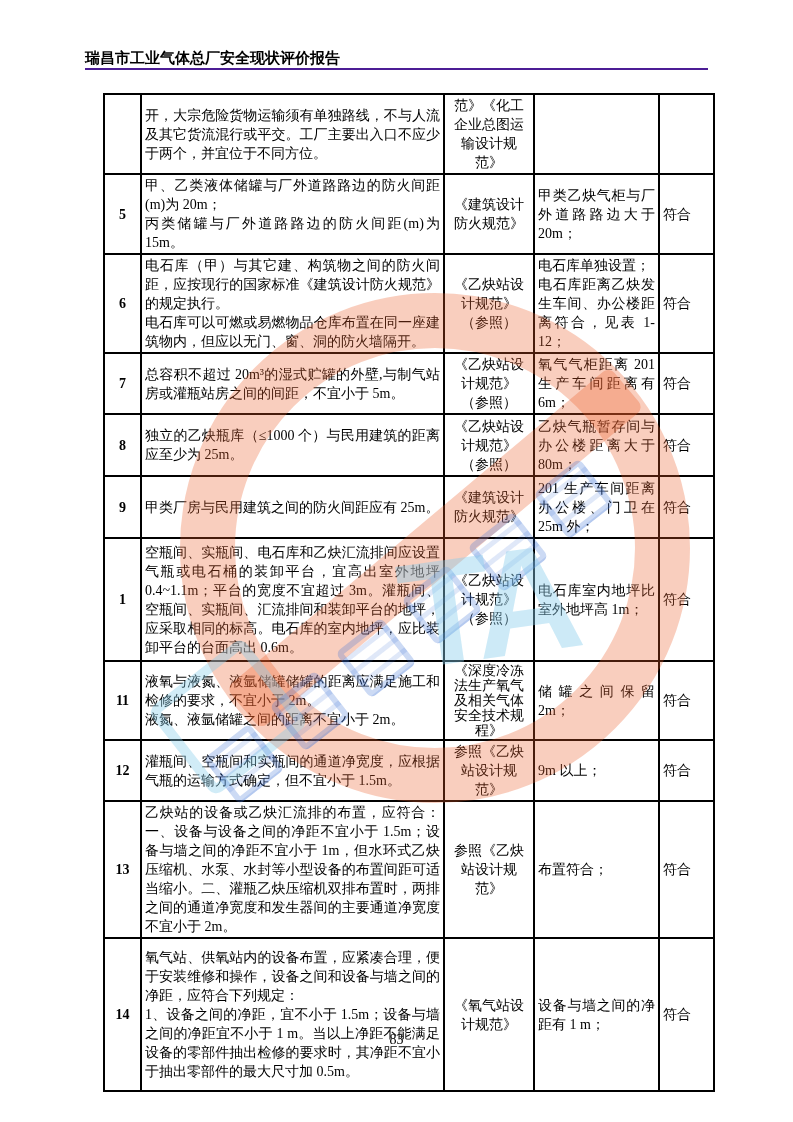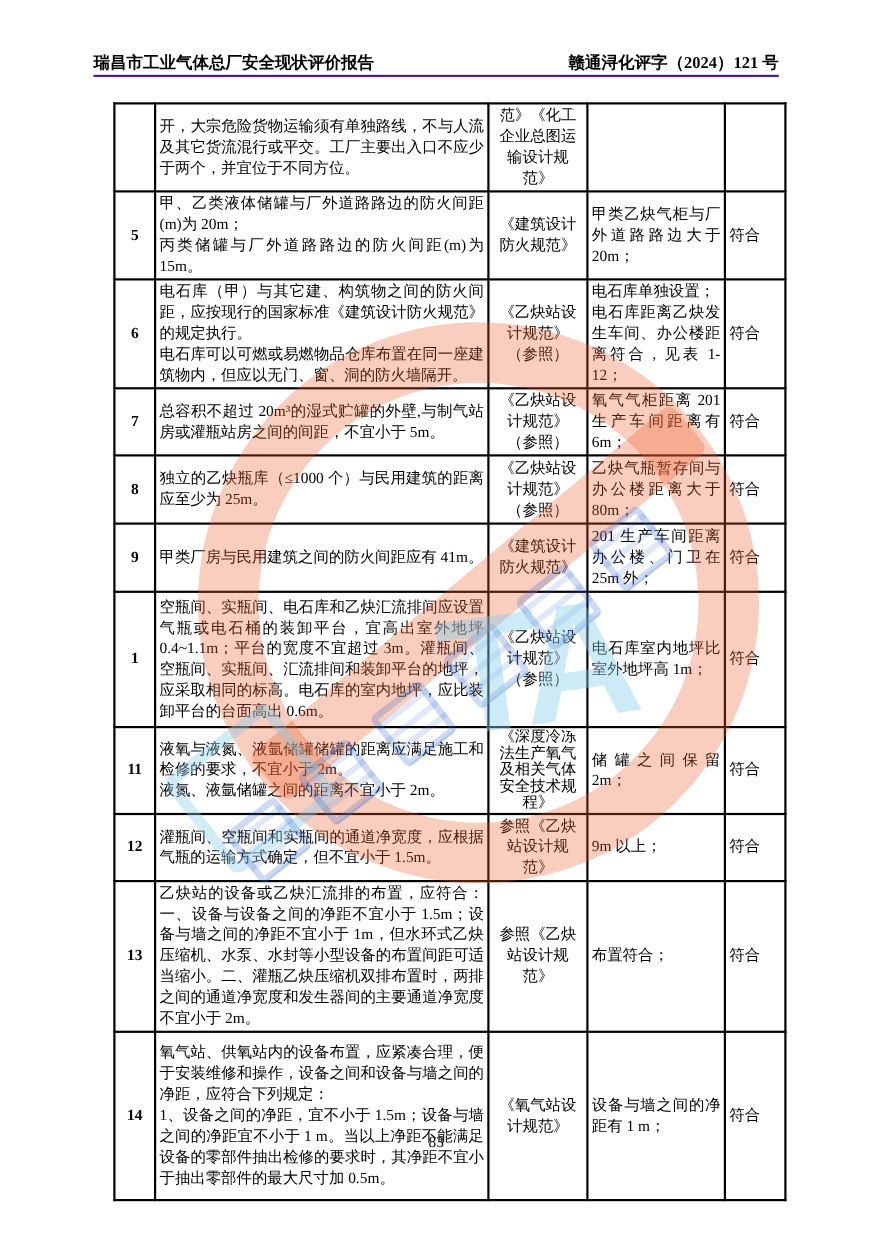--- a/index.html
+++ b/index.html
@@ -63,21 +63,20 @@
     border:10px solid rgba(135,205,235,0.38);transform:rotate(-38deg);border-radius:10px;
   }
 </style>
 </head>
 <body>
 
 <div id="page">
 
   <div id="header">
     <span>瑞昌市工业气体总厂安全现状评价报告</span>
-    <span>赣通浔化评字（2024）121 号</span>
   </div>
 
   <table id="tbl">
     <colgroup>
       <col class="c-no">
         <col class="c-content">
         <col class="c-standard">
         <col class="c-actual">
         <col class="c-status">
     </colgroup>
@@ -115,21 +114,21 @@
         </tr>
         <tr style="height: 62px;">
           <td class="no">8</td>
           <td class="content">独立的乙炔瓶库（≤1000 个）与民用建筑的距离应至少为 25m。</td>
           <td class="standard vtop">《乙炔站设计规范》（参照）</td>
           <td class="actual">乙炔气瓶暂存间与办公楼距离大于 80m；</td>
           <td class="status">符合</td>
         </tr>
         <tr style="height: 62px;">
           <td class="no">9</td>
-          <td class="content">甲类厂房与民用建筑之间的防火间距应有 41m。</td>
+          <td class="content">甲类厂房与民用建筑之间的防火间距应有 25m。</td>
           <td class="standard vtop">《建筑设计防火规范》</td>
           <td class="actual">201 生产车间距离办公楼、门卫在 25m 外；</td>
           <td class="status">符合</td>
         </tr>
         <tr style="height: 123px;">
           <td class="no">1</td>
           <td class="content">空瓶间、实瓶间、电石库和乙炔汇流排间应设置气瓶或电石桶的装卸平台，宜高出室外地坪 0.4~1.1m；平台的宽度不宜超过 3m。灌瓶间、空瓶间、实瓶间、汇流排间和装卸平台的地坪，应采取相同的标高。电石库的室内地坪，应比装卸平台的台面高出 0.6m。</td>
           <td class="standard vtop">《乙炔站设计规范》（参照）</td>
           <td class="actual">电石库室内地坪比室外地坪高 1m；</td>
           <td class="status">符合</td>

